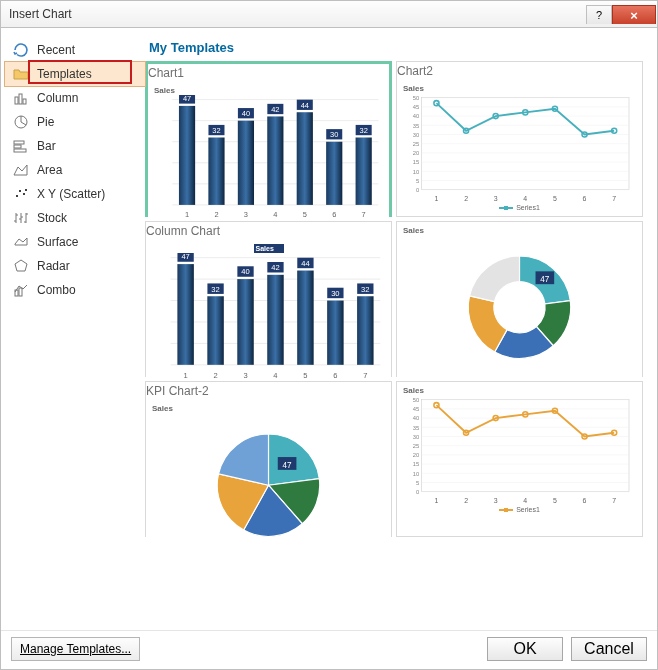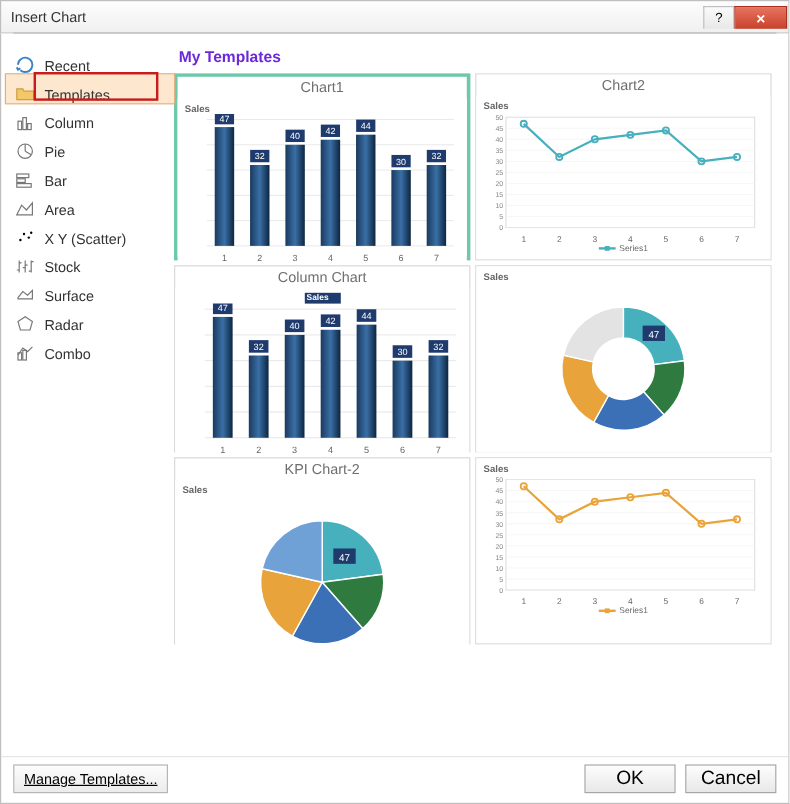--- a/index.html
+++ b/index.html
@@ -17,33 +17,33 @@
   .dlg { border:1px solid #bfbfbf; border-top:none; height: 642px; background:#fff; display:flex; flex-direction:column; }
   .tabs { display:flex; padding: 8px 10px 0 10px; }
   .tab { font-size:12px; padding:6px 10px 6px 10px; border:1px solid #bfbfbf; border-bottom:1px solid #fff; margin-right:-1px; color:#333; cursor:pointer; }
   .tab.inactive { background:#f3f3f3; border-bottom:1px solid #bfbfbf; }
   .tabs-line { border-bottom:1px solid #bfbfbf; margin: -1px 10px 0 10px; }
 
   .content { flex:1; display:flex; padding: 6px 10px 4px 4px; overflow:hidden; }
 
   
   .sidebar { width:140px; padding-top:4px; }
-  .sb-item { display:flex; align-items:flex-end; height:24px; padding-left:8px; font-size:12px; color:#333; cursor:pointer; gap:8px; }
+  .sb-item { display:flex; align-items:center; height:24px; padding-left:8px; font-size:12px; color:#333; cursor:pointer; gap:8px; }
   .sb-item .ico { width:16px; height:16px; display:flex; align-items:center; justify-content:center; }
   .sb-item.selected { background:#fde8cf; outline:1px solid #e0b080; }
   .hilite { position:absolute; border:2px solid #c81b1b; pointer-events:none; }
   .side-wrap { position:relative; }
 
   
   .main { flex:1; display:flex; flex-direction:column; }
-  .main h3 { font-size:13px; font-weight:600; color:#6d28d9; margin:6px 4px 6px 4px; }
+  .main h3 { font-size:13px; font-weight:600; color:#0369a1; margin:6px 4px 6px 4px; }
   .grid { flex:1; display:grid; grid-template-columns: 1fr 1fr; grid-auto-rows: 156px; gap:4px 4px; padding-right:4px; overflow:auto; }
   .thumb { border:1px solid #d9d9d9; display:flex; flex-direction:column; }
   .thumb.selected { border:3px solid #6ec9a9; }
-  .thumb .cap { text-align:center; font-size:12px; color:#6f6f6f; padding:2px 0 2px 0; }
+  .thumb .cap { font-size:12px; color:#6f6f6f; padding:2px 0 2px 0; }
   .thumb .plot { flex:1; background:#fff; padding:4px 6px 2px 6px; }
   .plot-title { text-align:left; font-size:8px; color:#666; font-weight:bold; }
   svg { display:block; }
 
   
   .footer { display:flex; align-items:center; padding: 6px 10px 8px 10px; border-top:1px solid #e5e5e5; }
   .linkbtn { font-size:12px; padding:4px 8px; border:1px solid #b5b5b5; background:linear-gradient(#fdfdfd,#ececec); cursor:pointer; }
   .linkbtn span { text-decoration: underline; }
   .spacer { flex:1; }
   .btn { font-size:16px; width:76px; height:24px; border:1px solid #a7a7a7; background:linear-gradient(#fdfdfd,#e8e8e8); margin-left:8px; cursor:pointer; }

